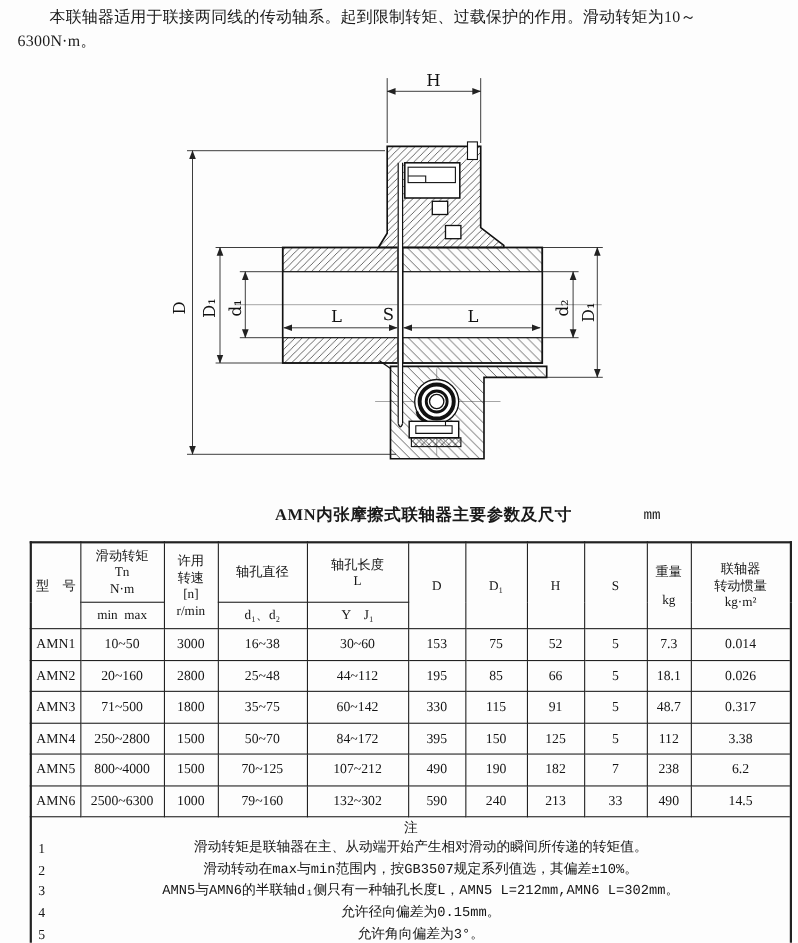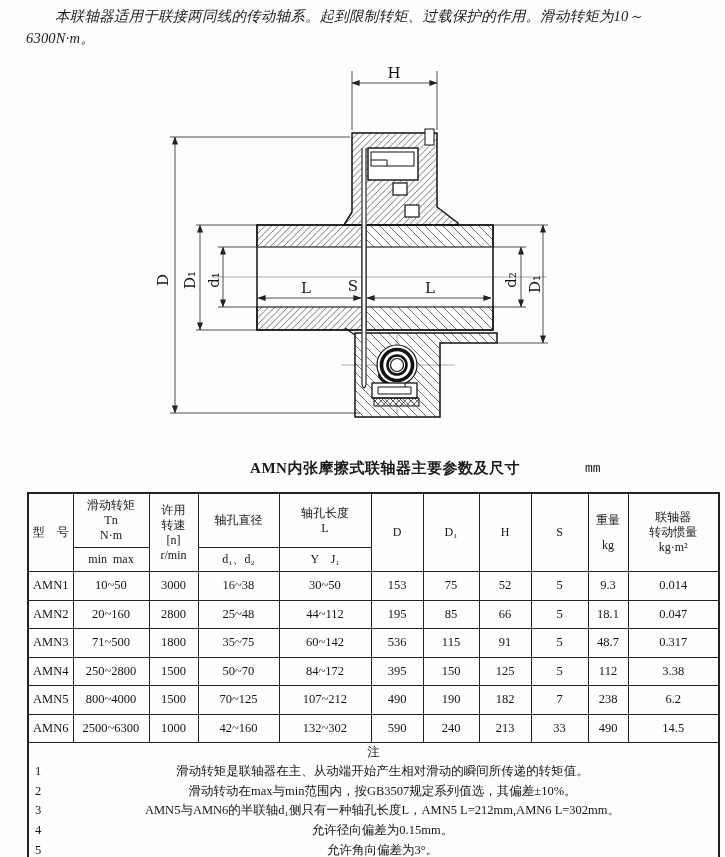--- a/index.html
+++ b/index.html
@@ -2,22 +2,22 @@
 <html><head>
 <meta charset="utf-8">
 <style>
   html,body{margin:0;padding:0;}
   body{
     width:725px;height:857px;position:relative;background:#fdfdfd;
     font-family:"Liberation Serif","DejaVu Serif",serif;color:#1a1a1a;
     overflow:hidden;
   }
   .intro{
-    position:absolute;top:6px;left:26px;width:678px;
-    font-size:14.5px;line-height:1.5;text-indent:2em;letter-spacing:.2px;font-style:italic;
+    position:absolute;top:6px;left:16px;width:678px;
+    font-size:14.5px;line-height:1.5;text-indent:2em;letter-spacing:.2px;
   }
   .drawing-wrap{position:absolute;top:62px;left:0;width:725px;height:394px;}
   .title-row{position:absolute;top:459px;left:0;width:634px;height:22px;}
   .tbl-title{position:absolute;left:160px;width:450px;text-align:center;
     font-weight:bold;font-size:15px;letter-spacing:.5px;}
   .tbl-unit{position:absolute;left:585px;top:2px;font-size:13px;font-family:Liberation Mono, monospace;}
   table.params{
     position:absolute;top:492px;left:27px;width:691px;
     border-collapse:collapse;table-layout:fixed;
     border:2px solid #222;
@@ -31,21 +31,21 @@
   .hl{line-height:1.25;white-space:pre;}
   .gap-top{margin-top:10px;}
   tr.datarow td{height:27.5px;}
   td.notes-cell{
     vertical-align:top;text-align:left;height:104px;
     padding:3px 10px 0 21px;font-size:12px;
   }
   .note-title{line-height:1.5;}
   .note-line{display:flex;line-height:1.58;}
   .note-num{width:18px;flex:none;}
-  .note-text{flex:1;}
+  .note-text{flex:1;font-family:Liberation Mono, monospace;}
 </style>
 </head>
 <body>
 
 <div class="intro">本联轴器适用于联接两同线的传动轴系。起到限制转矩、过载保护的作用。滑动转矩为10～6300N·m。</div>
 
 <div class="drawing-wrap">
 <svg width="725" height="394" viewBox="0 0 725 394">
   <defs>
     <pattern id="hA" width="6.5" height="6.5" patternUnits="userSpaceOnUse">
@@ -213,48 +213,48 @@
     <td><span class="hl">min  max</span></td>
     <td><span class="hl">d₁、d₂</span></td>
     <td><span class="hl">Y    J₁</span></td>
   </tr>
 
   <tr class="datarow">
     <td>AMN1</td>
     <td>10~50</td>
     <td>3000</td>
     <td>16~38</td>
-    <td>30~50</td>
+    <td>30~60</td>
     <td>153</td>
     <td>75</td>
     <td>52</td>
     <td>5</td>
-    <td>9.3</td>
+    <td>7.3</td>
     <td>0.014</td>
   </tr>
   <tr class="datarow">
     <td>AMN2</td>
     <td>20~160</td>
     <td>2800</td>
     <td>25~48</td>
     <td>44~112</td>
     <td>195</td>
     <td>85</td>
     <td>66</td>
     <td>5</td>
     <td>18.1</td>
-    <td>0.047</td>
+    <td>0.026</td>
   </tr>
   <tr class="datarow">
     <td>AMN3</td>
     <td>71~500</td>
     <td>1800</td>
     <td>35~75</td>
     <td>60~142</td>
-    <td>536</td>
+    <td>330</td>
     <td>115</td>
     <td>91</td>
     <td>5</td>
     <td>48.7</td>
     <td>0.317</td>
   </tr>
   <tr class="datarow">
     <td>AMN4</td>
     <td>250~2800</td>
     <td>1500</td>
@@ -277,21 +277,21 @@
     <td>190</td>
     <td>182</td>
     <td>7</td>
     <td>238</td>
     <td>6.2</td>
   </tr>
   <tr class="datarow">
     <td>AMN6</td>
     <td>2500~6300</td>
     <td>1000</td>
-    <td>42~160</td>
+    <td>79~160</td>
     <td>132~302</td>
     <td>590</td>
     <td>240</td>
     <td>213</td>
     <td>33</td>
     <td>490</td>
     <td>14.5</td>
   </tr>
 
   <tr>

